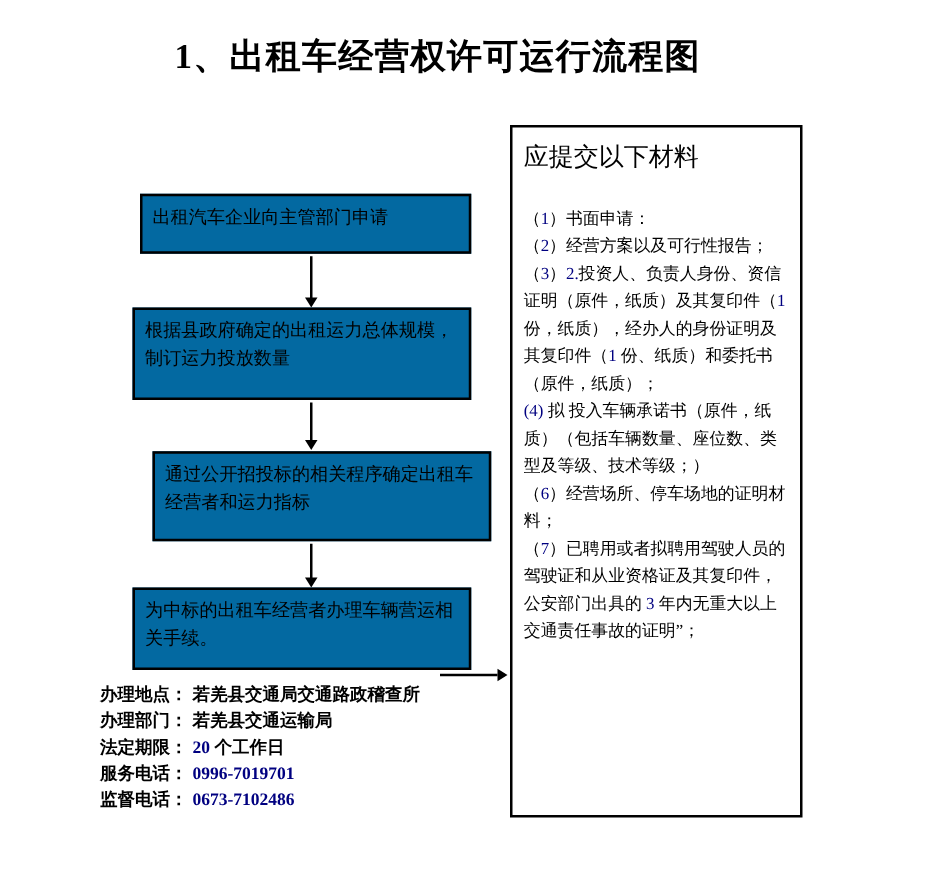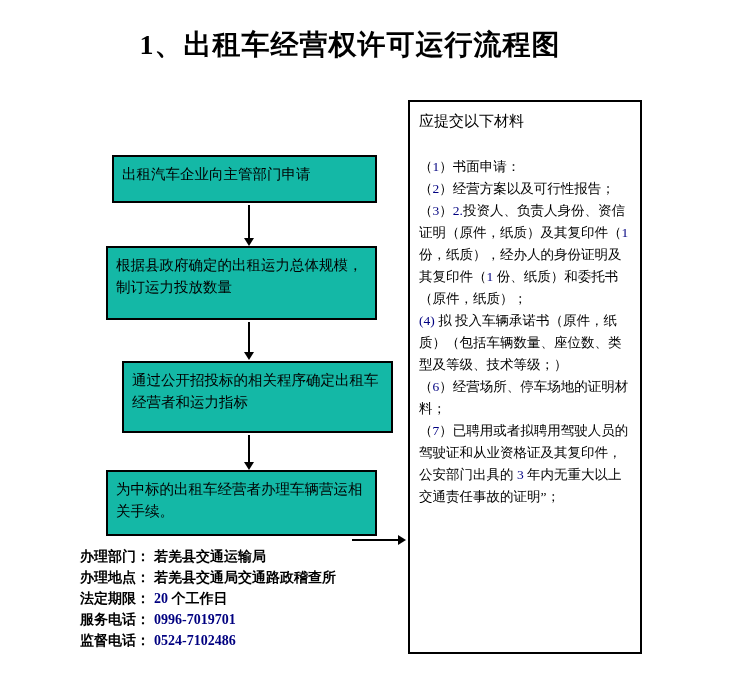--- a/index.html
+++ b/index.html
@@ -9,21 +9,21 @@
     position: relative; width: 742px; height: 698px; background:#ffffff;
     overflow: hidden; margin: 0; padding-left: 16px;
   }
   .title {
     position: absolute; left: 0; top: 26px; width: 700px;
     text-align: center; font-size: 28px; font-weight: bold;
     letter-spacing: 1px; white-space: nowrap;
   }
   .fbox {
     position: absolute; box-sizing: border-box;
-    border: 2px solid #000; background: #14b8a6;
+    border: 2px solid #000; background: #0369a1;
     font-size: 14.5px; line-height: 22px; padding: 6px 8px 0 8px;
   }
   .fbox.b1 { left:112px; top:155px; width:265px; height:48px; }
   .fbox.b2 { left:106px; top:246px; width:271px; height:74px; }
   .fbox.b3 { left:122px; top:361px; width:271px; height:72px; }
   .fbox.b4 { left:106px; top:470px; width:271px; height:66px; }
   .varrow { position: absolute; width: 2px; background:#000; }
   .varrow::after {
     content:""; position:absolute; left:-4px; bottom:-7px;
     border-left:5px solid transparent; border-right:5px solid transparent;
@@ -36,21 +36,21 @@
   .harrow::after {
     content:""; position:absolute; right:-8px; top:-4px;
     border-top:5px solid transparent; border-bottom:5px solid transparent;
     border-left:8px solid #000;
   }
   .panel {
     position:absolute; left:408px; top:100px; width:234px; height:554px;
     box-sizing:border-box; border:2px solid #000; background:#fff;
     padding:10px 9px 0 9px; overflow:hidden;
   }
-  .panel .heading { font-size:15px; margin:0 0 25px 0; }
+  .panel .heading { font-size:20px; margin:0 0 25px 0; }
   .panel p.item { margin:0; font-size:13.5px; line-height:22px; text-align:left; }
   .panel p.item.gap-top { margin-top:22px; }
   .digit { color: var(--digit-color); }
   .info {
     position:absolute; left:80px; top:549px; font-size:14px; font-weight:bold;
   }
   .info .line { margin:0 0 6px 0; line-height:15px; white-space:nowrap; }
   .info .label { margin-right:4px; }
 </style>
 </head>
@@ -87,29 +87,29 @@
     <p class="item">（<span class="digit">1</span>）书面申请：</p>
     <p class="item">（<span class="digit">2</span>）经营方案以及可行性报告；</p>
     <p class="item">（<span class="digit">3</span>）<span class="digit">2.</span>投资人、负责人身份、资信证明（原件，纸质）及其复印件（<span class="digit">1</span>份，纸质），经办人的身份证明及其复印件（<span class="digit">1</span> 份、纸质）和委托书（原件，纸质）；</p>
     <p class="item"><span class="digit">(4)</span> 拟 投入车辆承诺书（原件，纸质）（包括车辆数量、座位数、类型及等级、技术等级；）</p>
     <p class="item">（<span class="digit">6</span>）经营场所、停车场地的证明材料；</p>
     <p class="item">（<span class="digit">7</span>）已聘用或者拟聘用驾驶人员的驾驶证和从业资格证及其复印件，公安部门出具的 <span class="digit">3</span> 年内无重大以上交通责任事故的证明”；</p>
   </div>
 
   <div class="info">
     <div class="line">
-      <span class="label">办理部门：</span><span class="value">若羌县交通运输局</span>
+      <span class="label">办理地点：</span><span class="value">若羌县交通局交通路政稽查所</span>
     </div>
     <div class="line">
-      <span class="label">办理地点：</span><span class="value">若羌县交通局交通路政稽查所</span>
+      <span class="label">办理部门：</span><span class="value">若羌县交通运输局</span>
     </div>
     <div class="line">
       <span class="label">法定期限：</span><span class="value"><span class="digit">20</span> 个工作日</span>
     </div>
     <div class="line">
       <span class="label">服务电话：</span><span class="value"><span class="digit">0996-7019701</span></span>
     </div>
     <div class="line">
-      <span class="label">监督电话：</span><span class="value"><span class="digit">0524-7102486</span></span>
+      <span class="label">监督电话：</span><span class="value"><span class="digit">0673-7102486</span></span>
     </div>
   </div>
 
 </div>
 
 </body></html>

